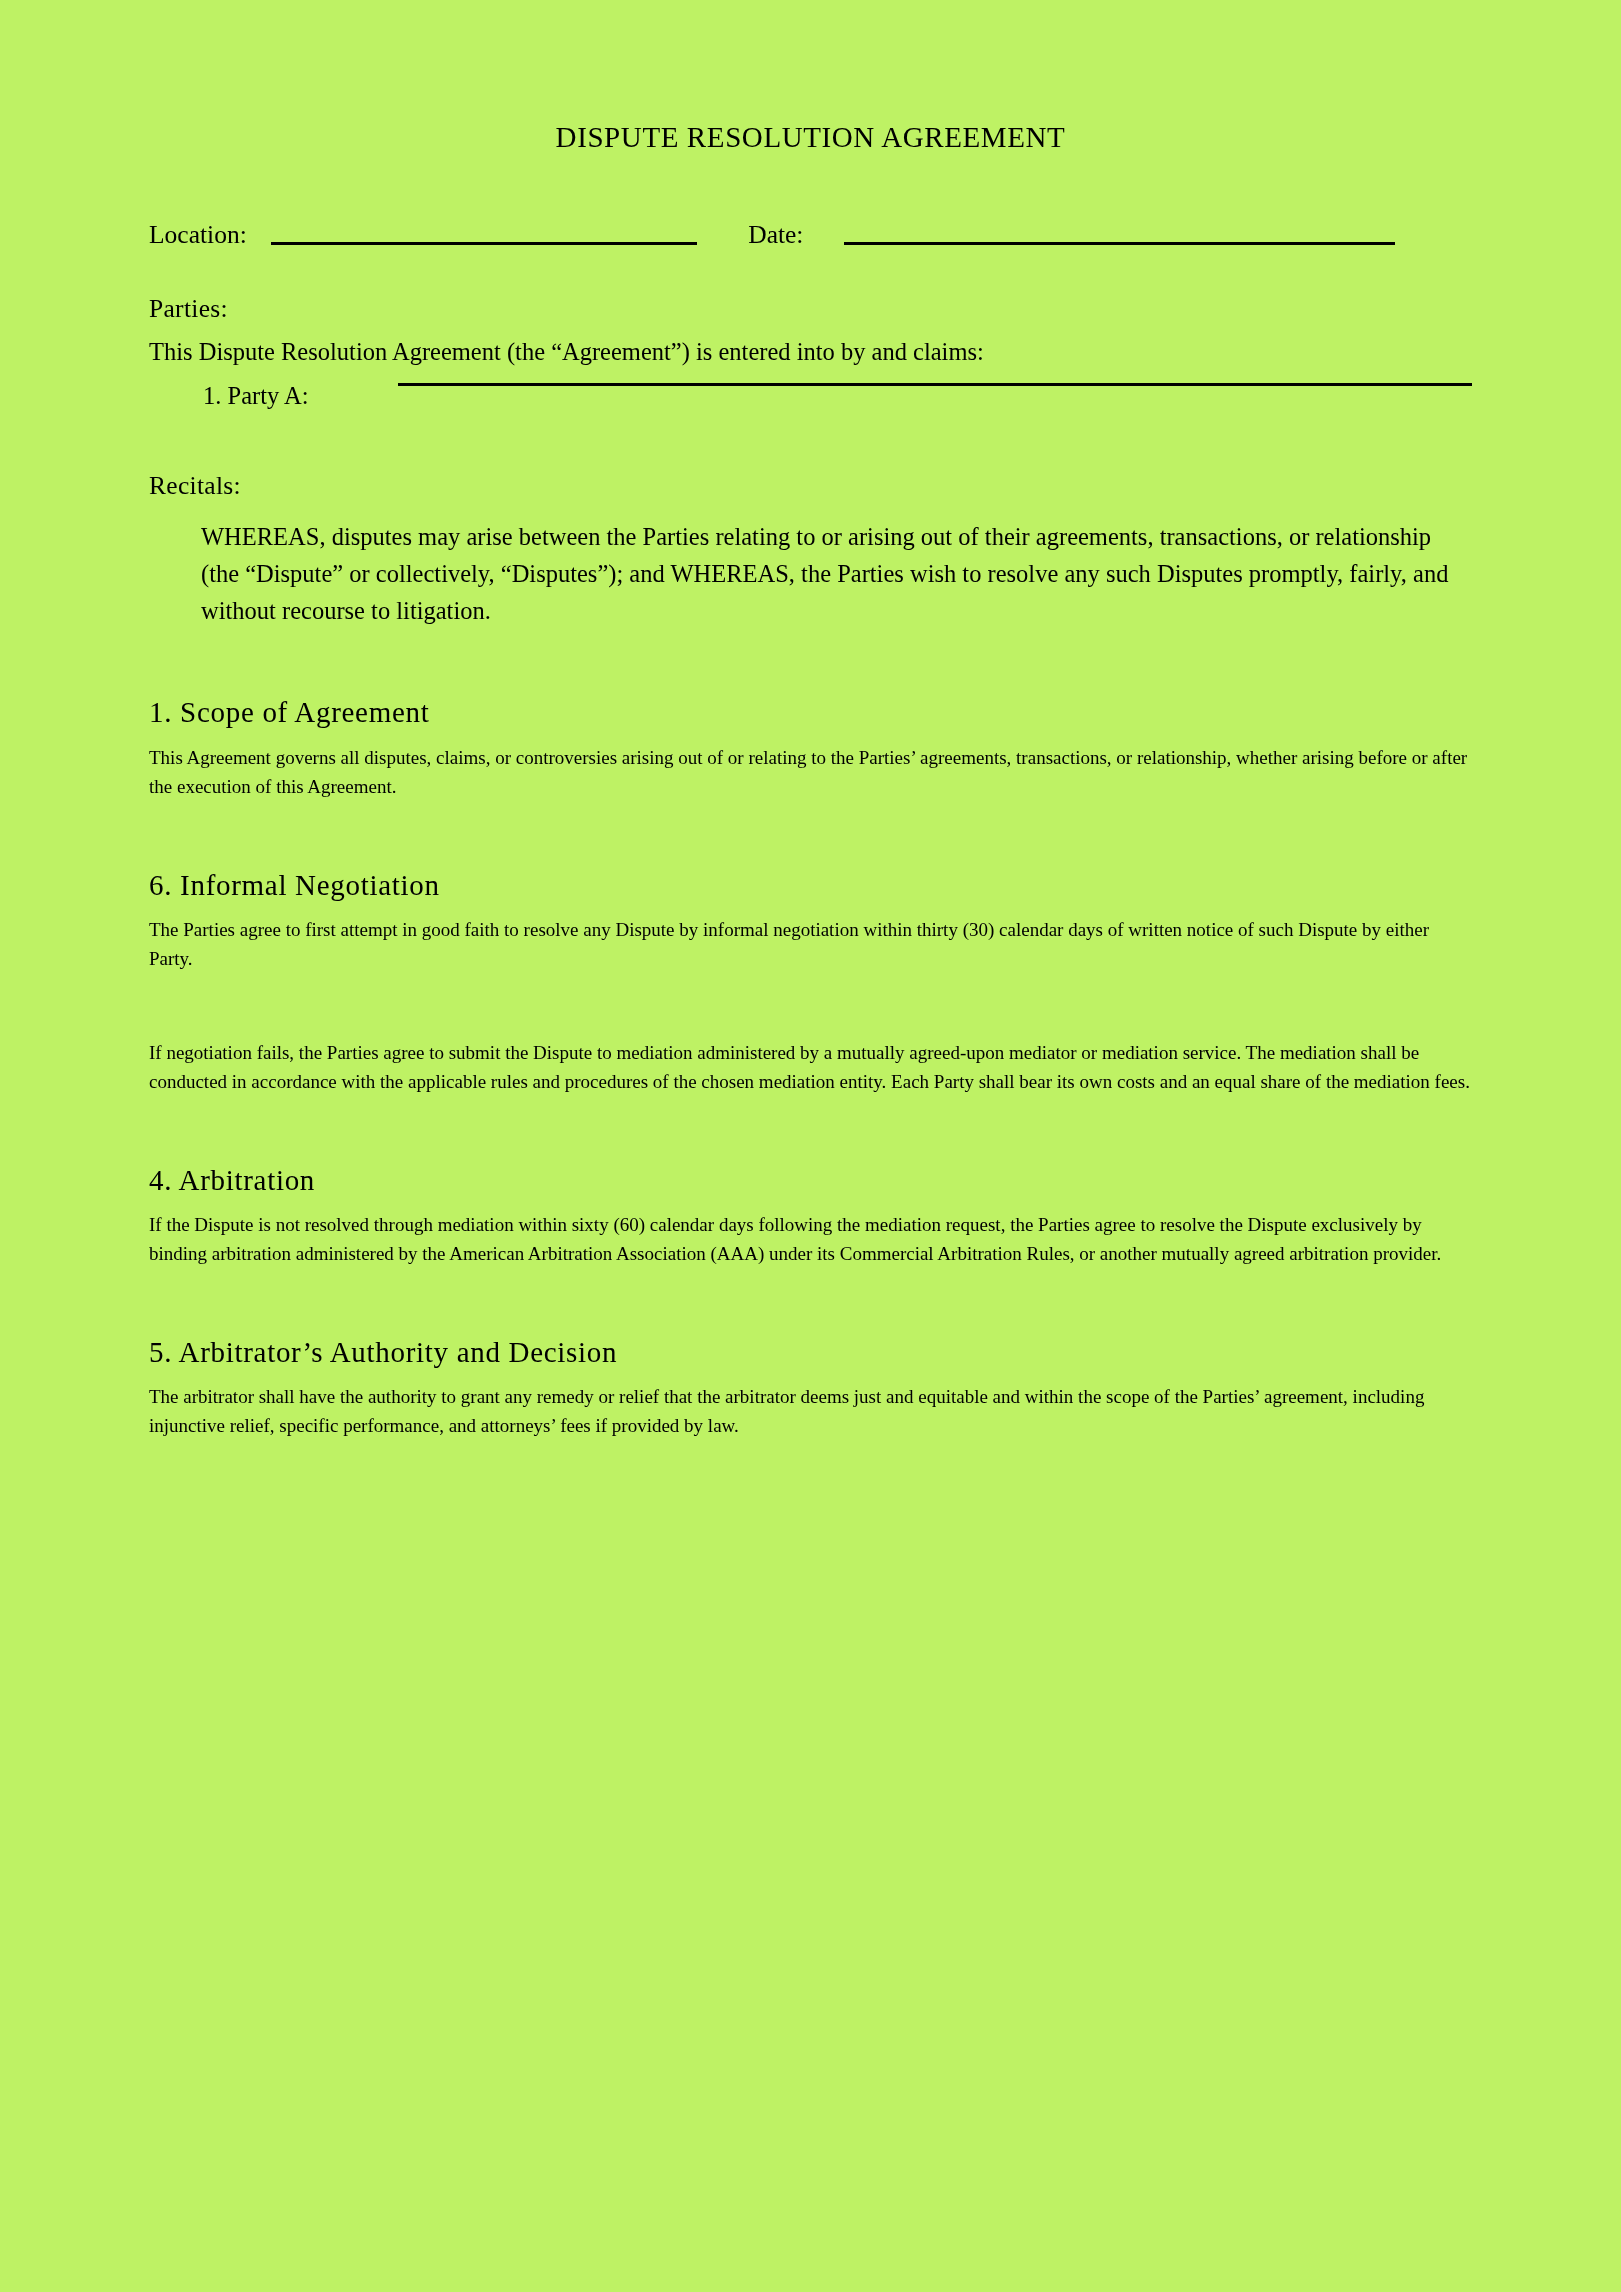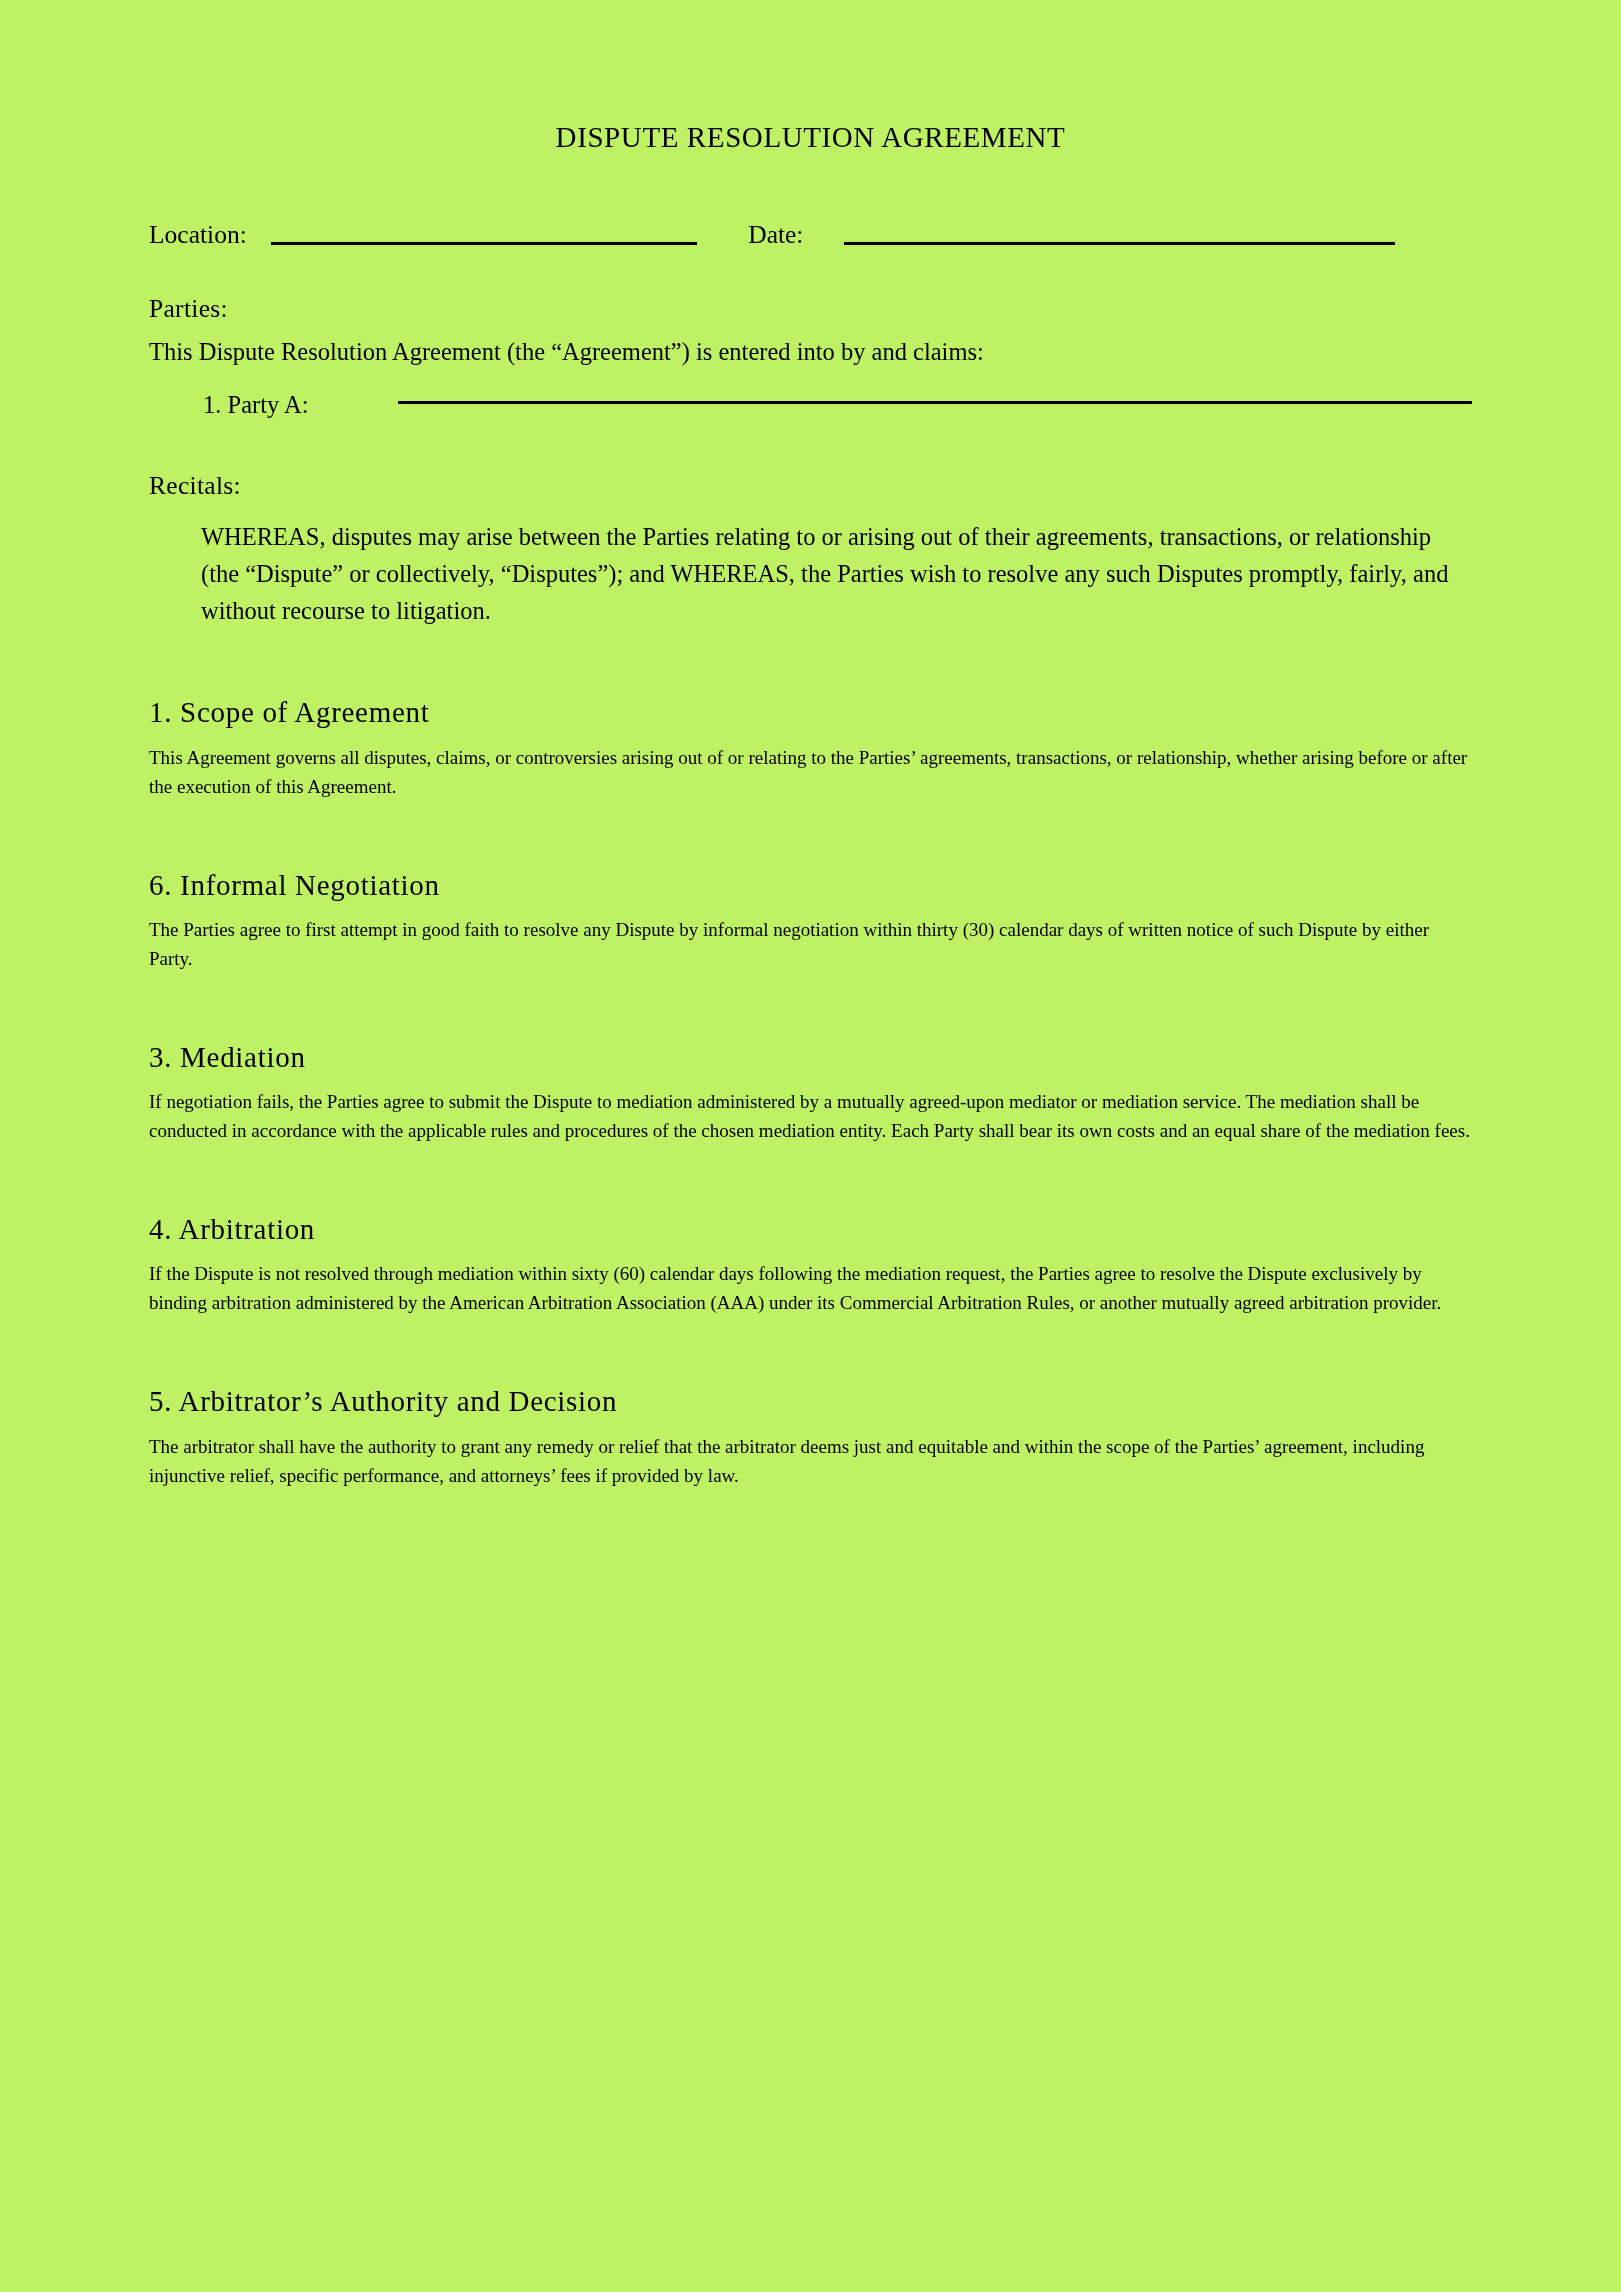--- a/index.html
+++ b/index.html
@@ -79,21 +79,21 @@
     line-height: 1.46;
     margin-top: 7.8px;
   }
 
   
   .party-list {
     margin-top: 13.7px;
   }
   .party-row {
     display: flex;
-    align-items: center;
+    align-items: flex-start;
     height: 43px;
   }
   .party-label {
     font-size: 24.5px;
     width: 249px;
     padding-left: 54px;
     box-sizing: border-box;
     line-height: 1.1;
     white-space: nowrap;
   }
@@ -170,21 +170,20 @@
     <div class="section-heading">1. Scope of Agreement</div>
     <div class="section-body">This Agreement governs all disputes, claims, or controversies arising out of or relating to the Parties’ agreements, transactions, or relationship, whether arising before or after the execution of this Agreement.</div>
   </div>
 
   <div class="section">
     <div class="section-heading">6. Informal Negotiation</div>
     <div class="section-body">The Parties agree to first attempt in good faith to resolve any Dispute by informal negotiation within thirty (30) calendar days of written notice of such Dispute by either Party.</div>
   </div>
 
   <div class="section">
-    <div class="section-heading">3. Mediation</div>
     <div class="section-body">If negotiation fails, the Parties agree to submit the Dispute to mediation administered by a mutually agreed-upon mediator or mediation service. The mediation shall be conducted in accordance with the applicable rules and procedures of the chosen mediation entity. Each Party shall bear its own costs and an equal share of the mediation fees.</div>
   </div>
 
   <div class="section">
     <div class="section-heading">4. Arbitration</div>
     <div class="section-body">If the Dispute is not resolved through mediation within sixty (60) calendar days following the mediation request, the Parties agree to resolve the Dispute exclusively by binding arbitration administered by the American Arbitration Association (AAA) under its Commercial Arbitration Rules, or another mutually agreed arbitration provider.</div>
   </div>
 
   <div class="section">
     <div class="section-heading">5. Arbitrator’s Authority and Decision</div>

